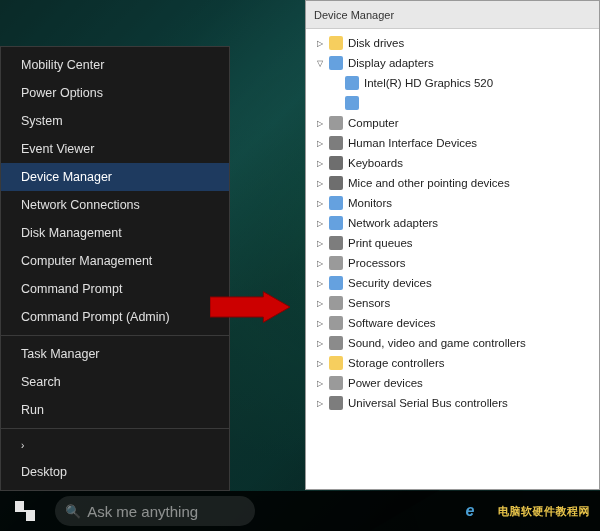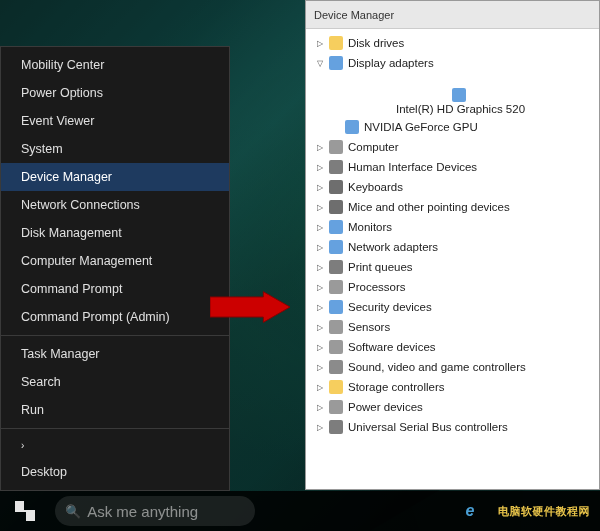--- a/index.html
+++ b/index.html
@@ -260,37 +260,36 @@
       </div>
       <div class="dm-item" style="padding-left: 8px;">
         <span class="dm-expand" style="font-size: 8px; color: rgb(85, 85, 85);">▽</span>
         <span class="dm-icon">
           <svg width="16" height="16" viewBox="0 0 16 16">
             <rect x="1" y="1" width="14" height="14" rx="2" fill="#4a90d9" opacity="0.85"></rect>
           </svg>
         </span>
         <span class="dm-text">Display adapters</span>
       </div>
-      <div class="dm-item" style="padding-left: 24px; flex-direction: column;">
-        <span class="dm-expand" style="font-size: 8px; color: rgb(85, 85, 85);"> </span>
-        <span class="dm-icon">
-          <svg width="16" height="16" viewBox="0 0 16 16">
-            <rect x="1" y="1" width="14" height="14" rx="2" fill="#4a90d9" opacity="0.85"></rect>
-          </svg>
-        </span>
-        <span class="dm-text">Intel(R) HD Graphics 520</span>
-      </div>
       <div class="dm-item" style="padding-left: 24px;">
         <span class="dm-expand" style="font-size: 8px; color: rgb(85, 85, 85);"> </span>
         <span class="dm-icon">
           <svg width="16" height="16" viewBox="0 0 16 16">
             <rect x="1" y="1" width="14" height="14" rx="2" fill="#4a90d9" opacity="0.85"></rect>
           </svg>
         </span>
-        <span class="dm-text">NVIDIA GeForce GPU</span>
+        <span class="dm-text">Intel(R) HD Graphics 520</span>
+      </div>
+      <div class="dm-item" style="padding-left: 24px;">
+        <span class="dm-expand" style="font-size: 8px; color: rgb(85, 85, 85);"> </span>
+        <span class="dm-icon">
+          <svg width="16" height="16" viewBox="0 0 16 16">
+            <rect x="1" y="1" width="14" height="14" rx="2" fill="#4a90d9" opacity="0.85"></rect>
+          </svg>
+        </span>
       </div>
       <div class="dm-item" style="padding-left: 8px;">
         <span class="dm-expand" style="font-size: 8px; color: rgb(85, 85, 85);">▷</span>
         <span class="dm-icon">
           <svg width="16" height="16" viewBox="0 0 16 16">
             <rect x="1" y="1" width="14" height="14" rx="2" fill="#888" opacity="0.85"></rect>
           </svg>
         </span>
         <span class="dm-text">Computer</span>
       </div>
@@ -425,24 +424,24 @@
 
 <div class="context-menu">
 
 <div class="menu-item">
       <span>Mobility Center</span>
     </div>
     <div class="menu-item">
       <span>Power Options</span>
     </div>
     <div class="menu-item">
+      <span>System</span>
+    </div>
+    <div class="menu-item">
       <span>Event Viewer</span>
-    </div>
-    <div class="menu-item">
-      <span>System</span>
     </div>
     <div class="menu-item highlighted">
       <span>Device Manager</span>
     </div>
     <div class="menu-item">
       <span>Network Connections</span>
     </div>
     <div class="menu-item">
       <span>Disk Management</span>
     </div>

